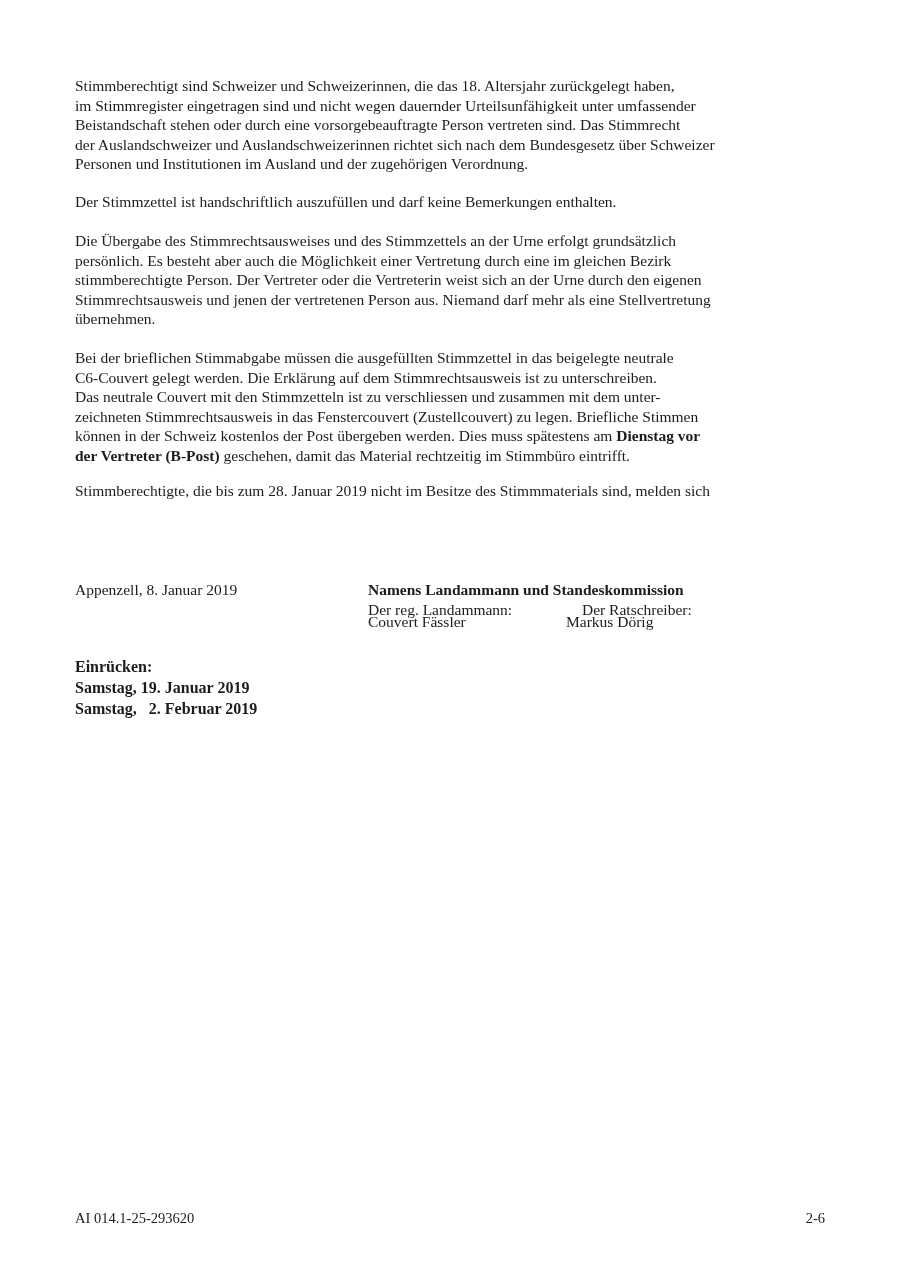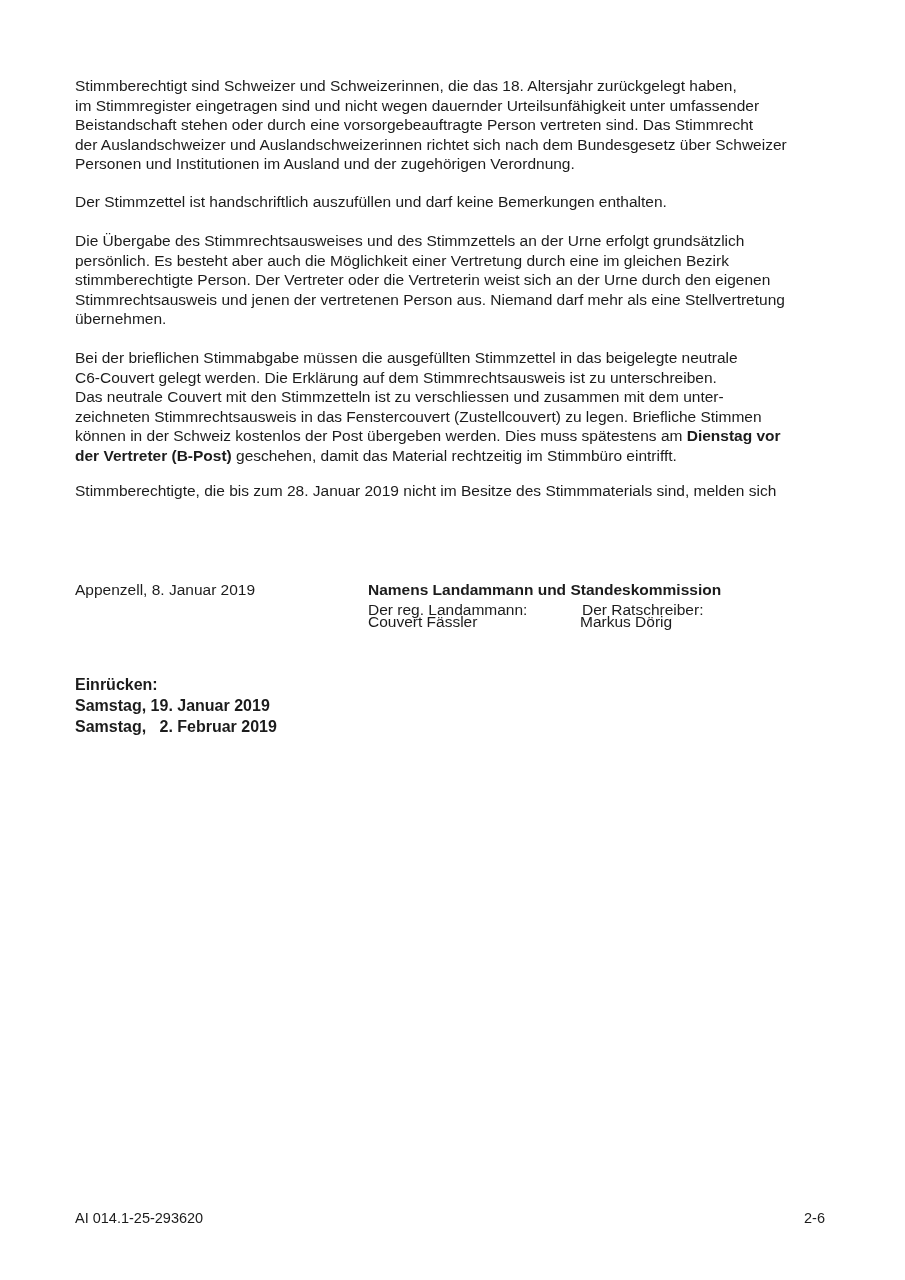--- a/index.html
+++ b/index.html
@@ -7,21 +7,21 @@
     margin: 0;
     padding: 0;
     background: #ffffff;
   }
   .page {
     position: relative;
     width: 905px;
     height: 1280px;
     background: #ffffff;
     color: #1c1c1c;
-    font-family: Liberation Sans, sans-serif;
+    font-family: Liberation Serif, serif;
     overflow: hidden;
   }
   .block {
     position: absolute;
     left: 75px;
   }
   .para .line,
   .para {
     font-size: 15.5px;
     line-height: 19.5px;
@@ -77,29 +77,29 @@
     height: 20px;
   }
   .names .name-left {
     position: absolute;
     left: 293px;
     top: 0;
     white-space: pre;
   }
   .names .name-right {
     position: absolute;
-    left: 505px;
+    left: 491px;
     top: 0;
     white-space: pre;
   }
   
   .insertion {
     position: absolute;
     left: 75px;
-    top: 674px;
+    top: 656px;
     font-weight: bold;
   }
   .insertion .line {
     font-size: 16px;
     line-height: 21px;
   }
   
   .footer {
     position: absolute;
     left: 75px;

